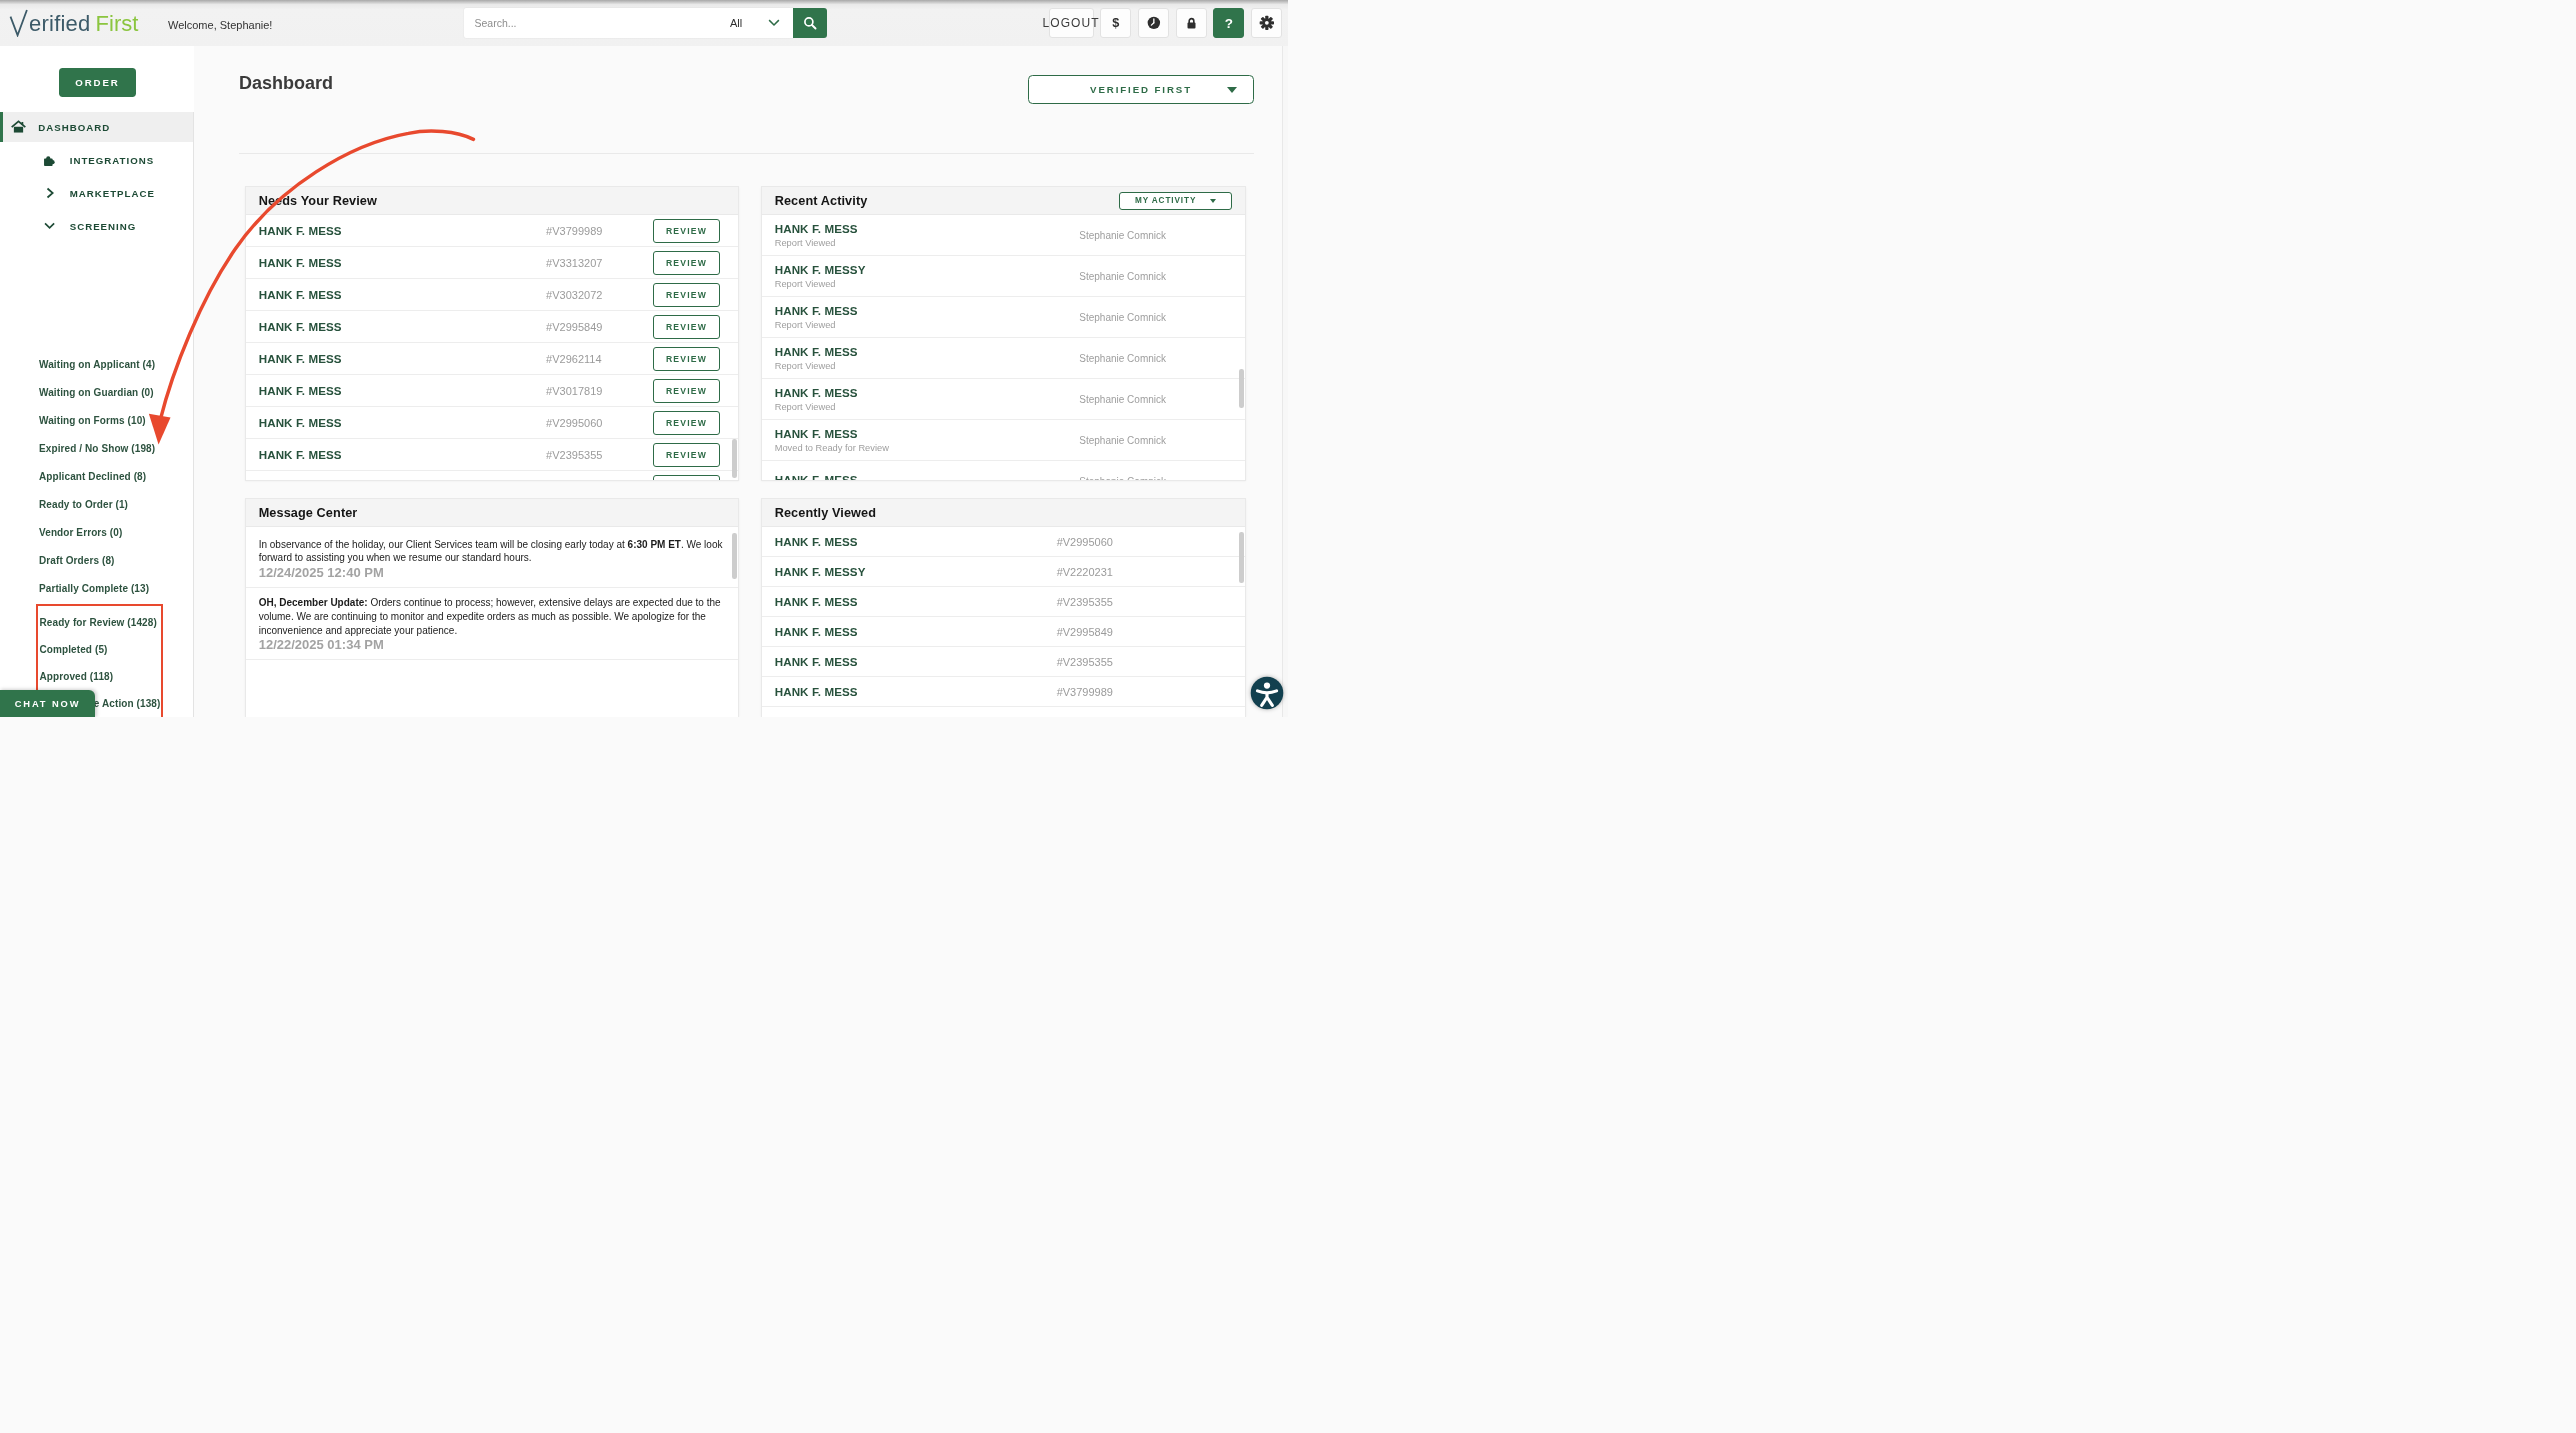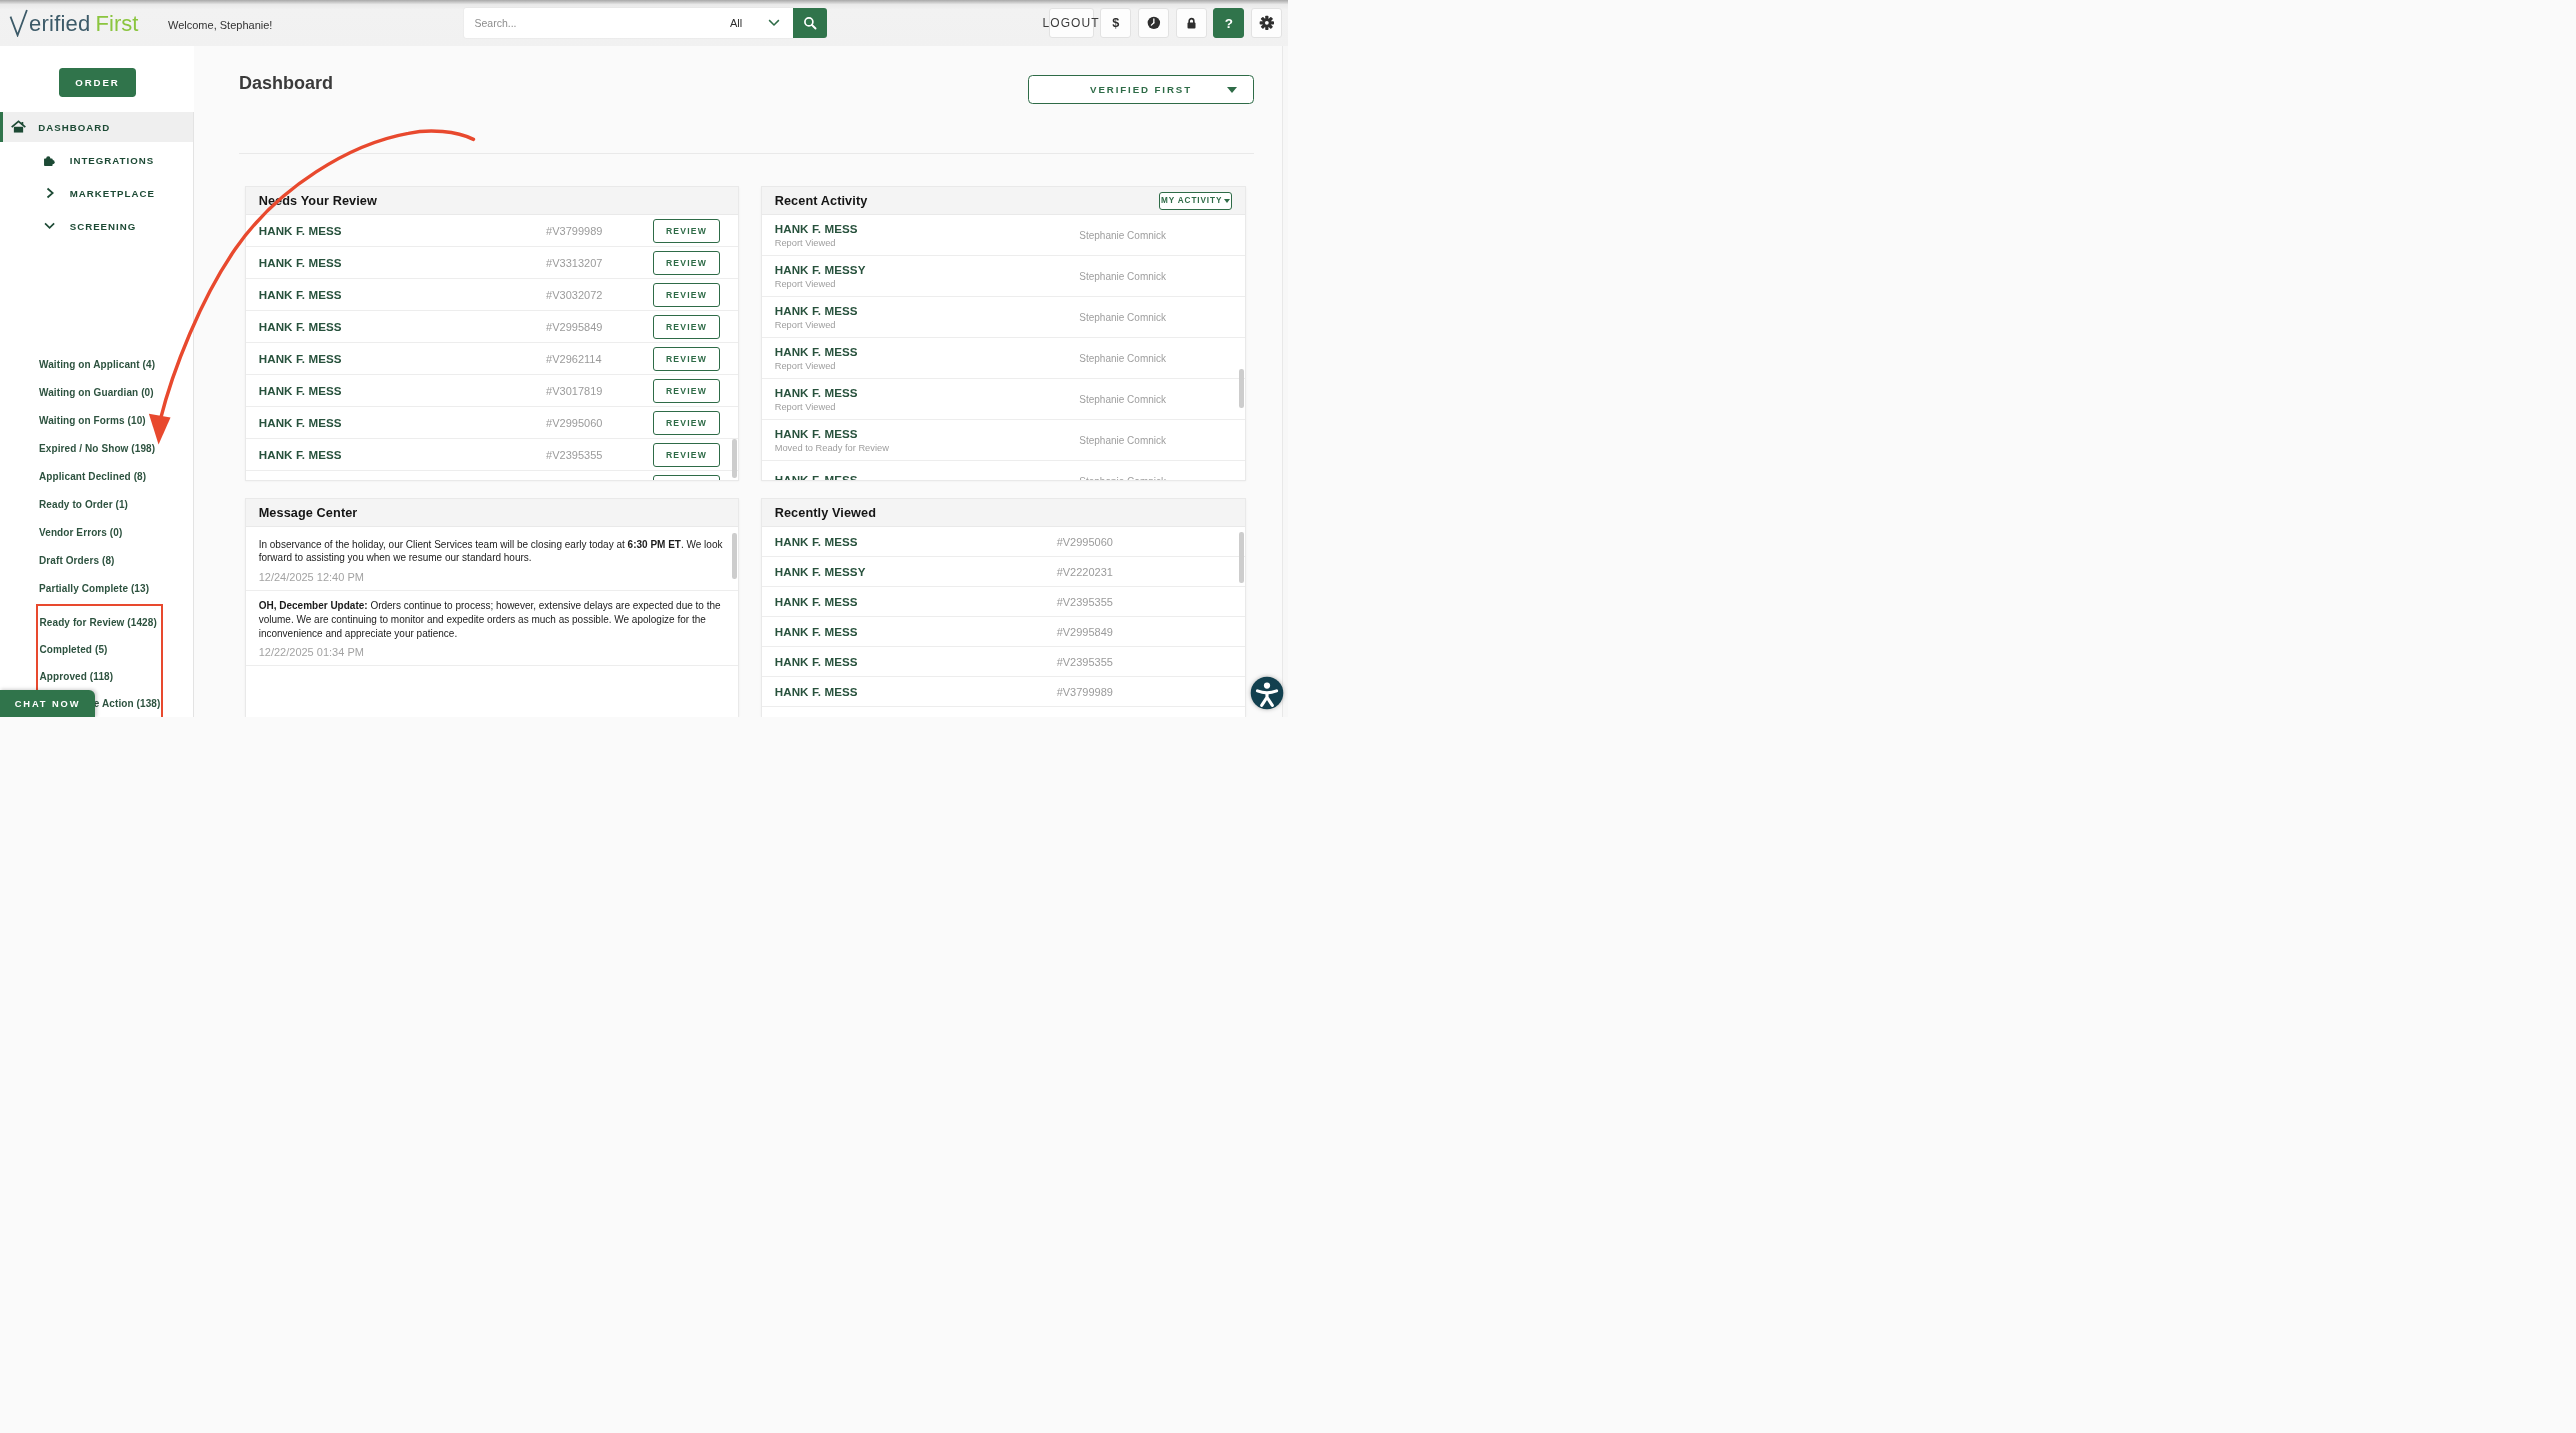--- a/index.html
+++ b/index.html
@@ -81,37 +81,37 @@
 
   .nyr-row{ height:32px; display:flex; align-items:center; padding:0 18px 0 12.7px;
     border-bottom:0.7px solid #ededed; position:relative;}
   .row-name{ font-size:11.6px; font-weight:700; color:var(--name-green); letter-spacing:0.1px; cursor:pointer;}
   .row-order{ position:absolute; left:61%; font-size:11px; color:#9b9b9b; }
   .review-btn{ margin-left:auto; background:#fff; border:1.1px solid var(--green-outline);
     color:var(--green-outline); border-radius:3px; font-size:8.6px; font-weight:700; letter-spacing:1.2px;
     padding:6px 12px; cursor:pointer; font-family:inherit;}
 
   .my-activity-btn{ height:18px; background:#fff; border:1.1px solid var(--green-outline); border-radius:3px;
-    display:flex; align-items:center; gap:2px; padding:0 1px; color:var(--green-outline); font-size:8.2px;
+    display:flex; align-items:center; gap:14px; padding:0 15px; color:var(--green-outline); font-size:8.2px;
     font-weight:700; letter-spacing:0.9px; cursor:pointer; font-family:inherit;}
   .ma-caret{ width:0; height:0; border-left:3.4px solid transparent; border-right:3.4px solid transparent;
     border-top:4.1px solid var(--green-outline);}
   .ra-row{ height:41px; display:flex; flex-direction:column; justify-content:center; padding:0 12.7px;
     border-bottom:0.7px solid #ededed; position:relative;}
   .ra-action{ font-size:9.3px; color:#9e9e9e; margin-top:2.2px; }
   .ra-user{ position:absolute; right:79px; top:50%; transform:translateY(-50%); font-size:10px; color:#9e9e9e;}
 
   .rv-row{ height:30px; display:flex; align-items:center; padding:0 12.7px; border-bottom:0.7px solid #ededed;
     position:relative;}
 
   .mc-msg{ padding:8.2px 12.7px 6.7px; border-bottom:0.7px solid #ededed; }
   .mc-msg:first-child{ padding-top:10.5px; }
   .mc-text{ font-size:10px; color:#1b1b1b; line-height:1.38; }
   .mc-text b{ font-weight:700; }
-  .mc-date{ margin-top:6px; font-size:11px; color:#a3a3a3; }
+  .mc-date{ font-size:13px; color:#a3a3a3;font-weight:bold; }
 
   .page-scroll{ position:absolute; right:0; top:46px; bottom:0; width:6px; background:#f7f7f7;
     border-left:0.7px solid #e8e8e8; z-index:30; cursor:grab;}
 
   .annotation{ position:absolute; left:0; top:0; width:1288px; height:717px; pointer-events:none; z-index:40;}
 
   .a11y-btn{ position:absolute; left:1250px; top:676px; width:34px; height:34px; border:none; padding:0;
     background:transparent; cursor:pointer; z-index:60; filter:drop-shadow(0 0.7px 2.2px rgba(0,0,0,.3));}
 </style>
 </head>

